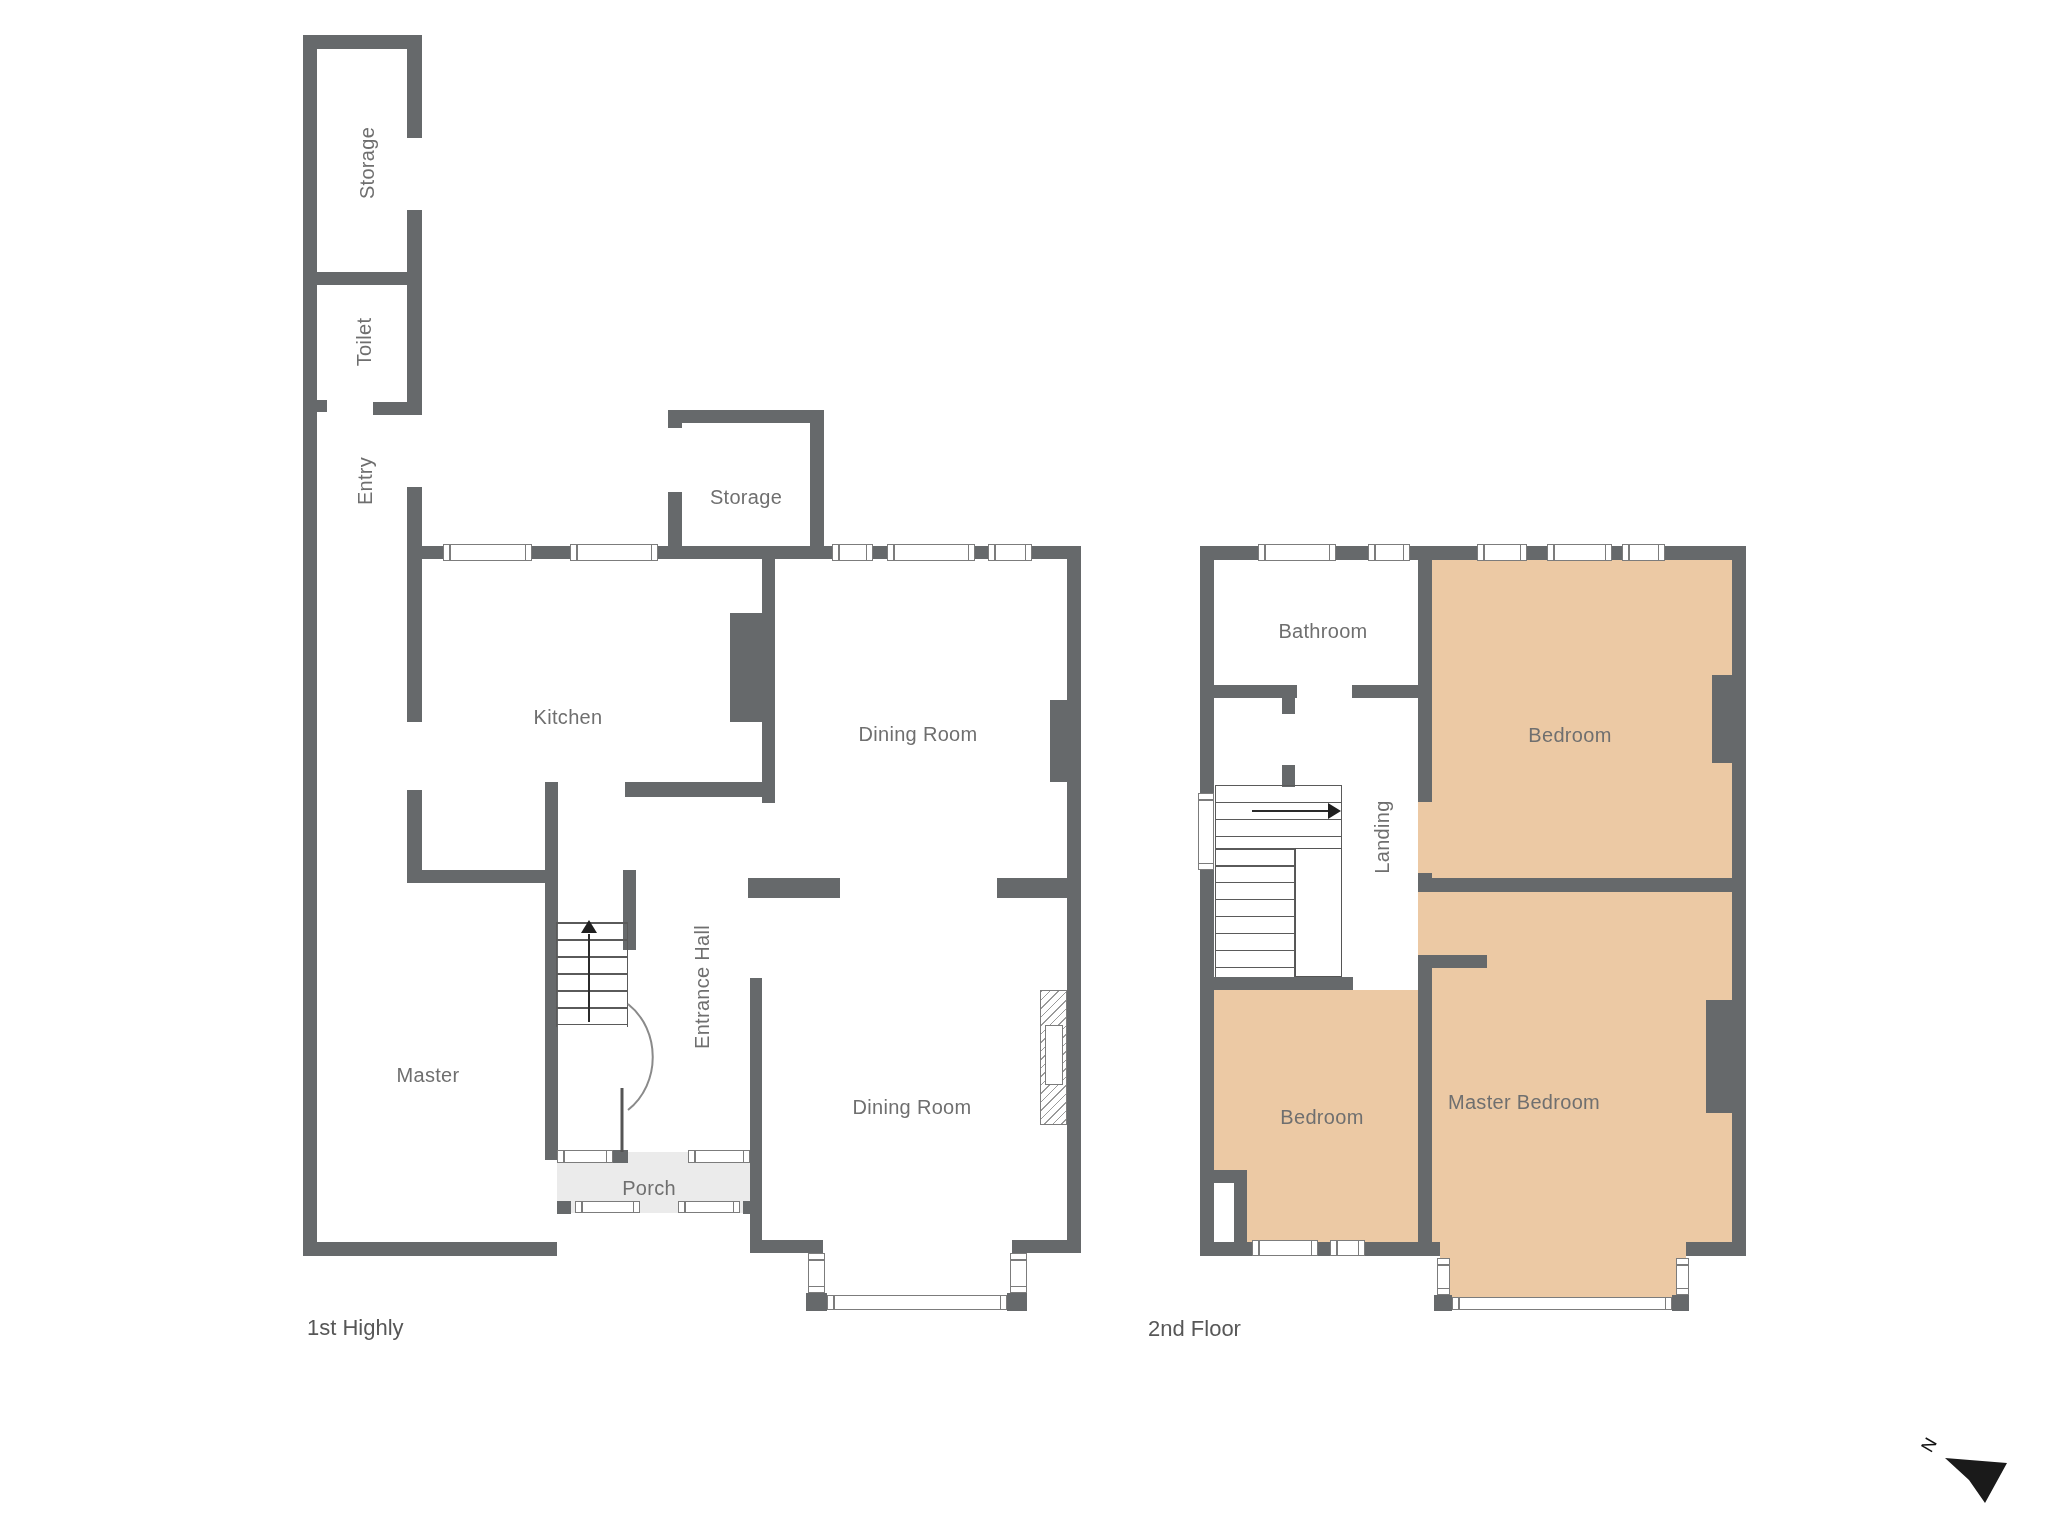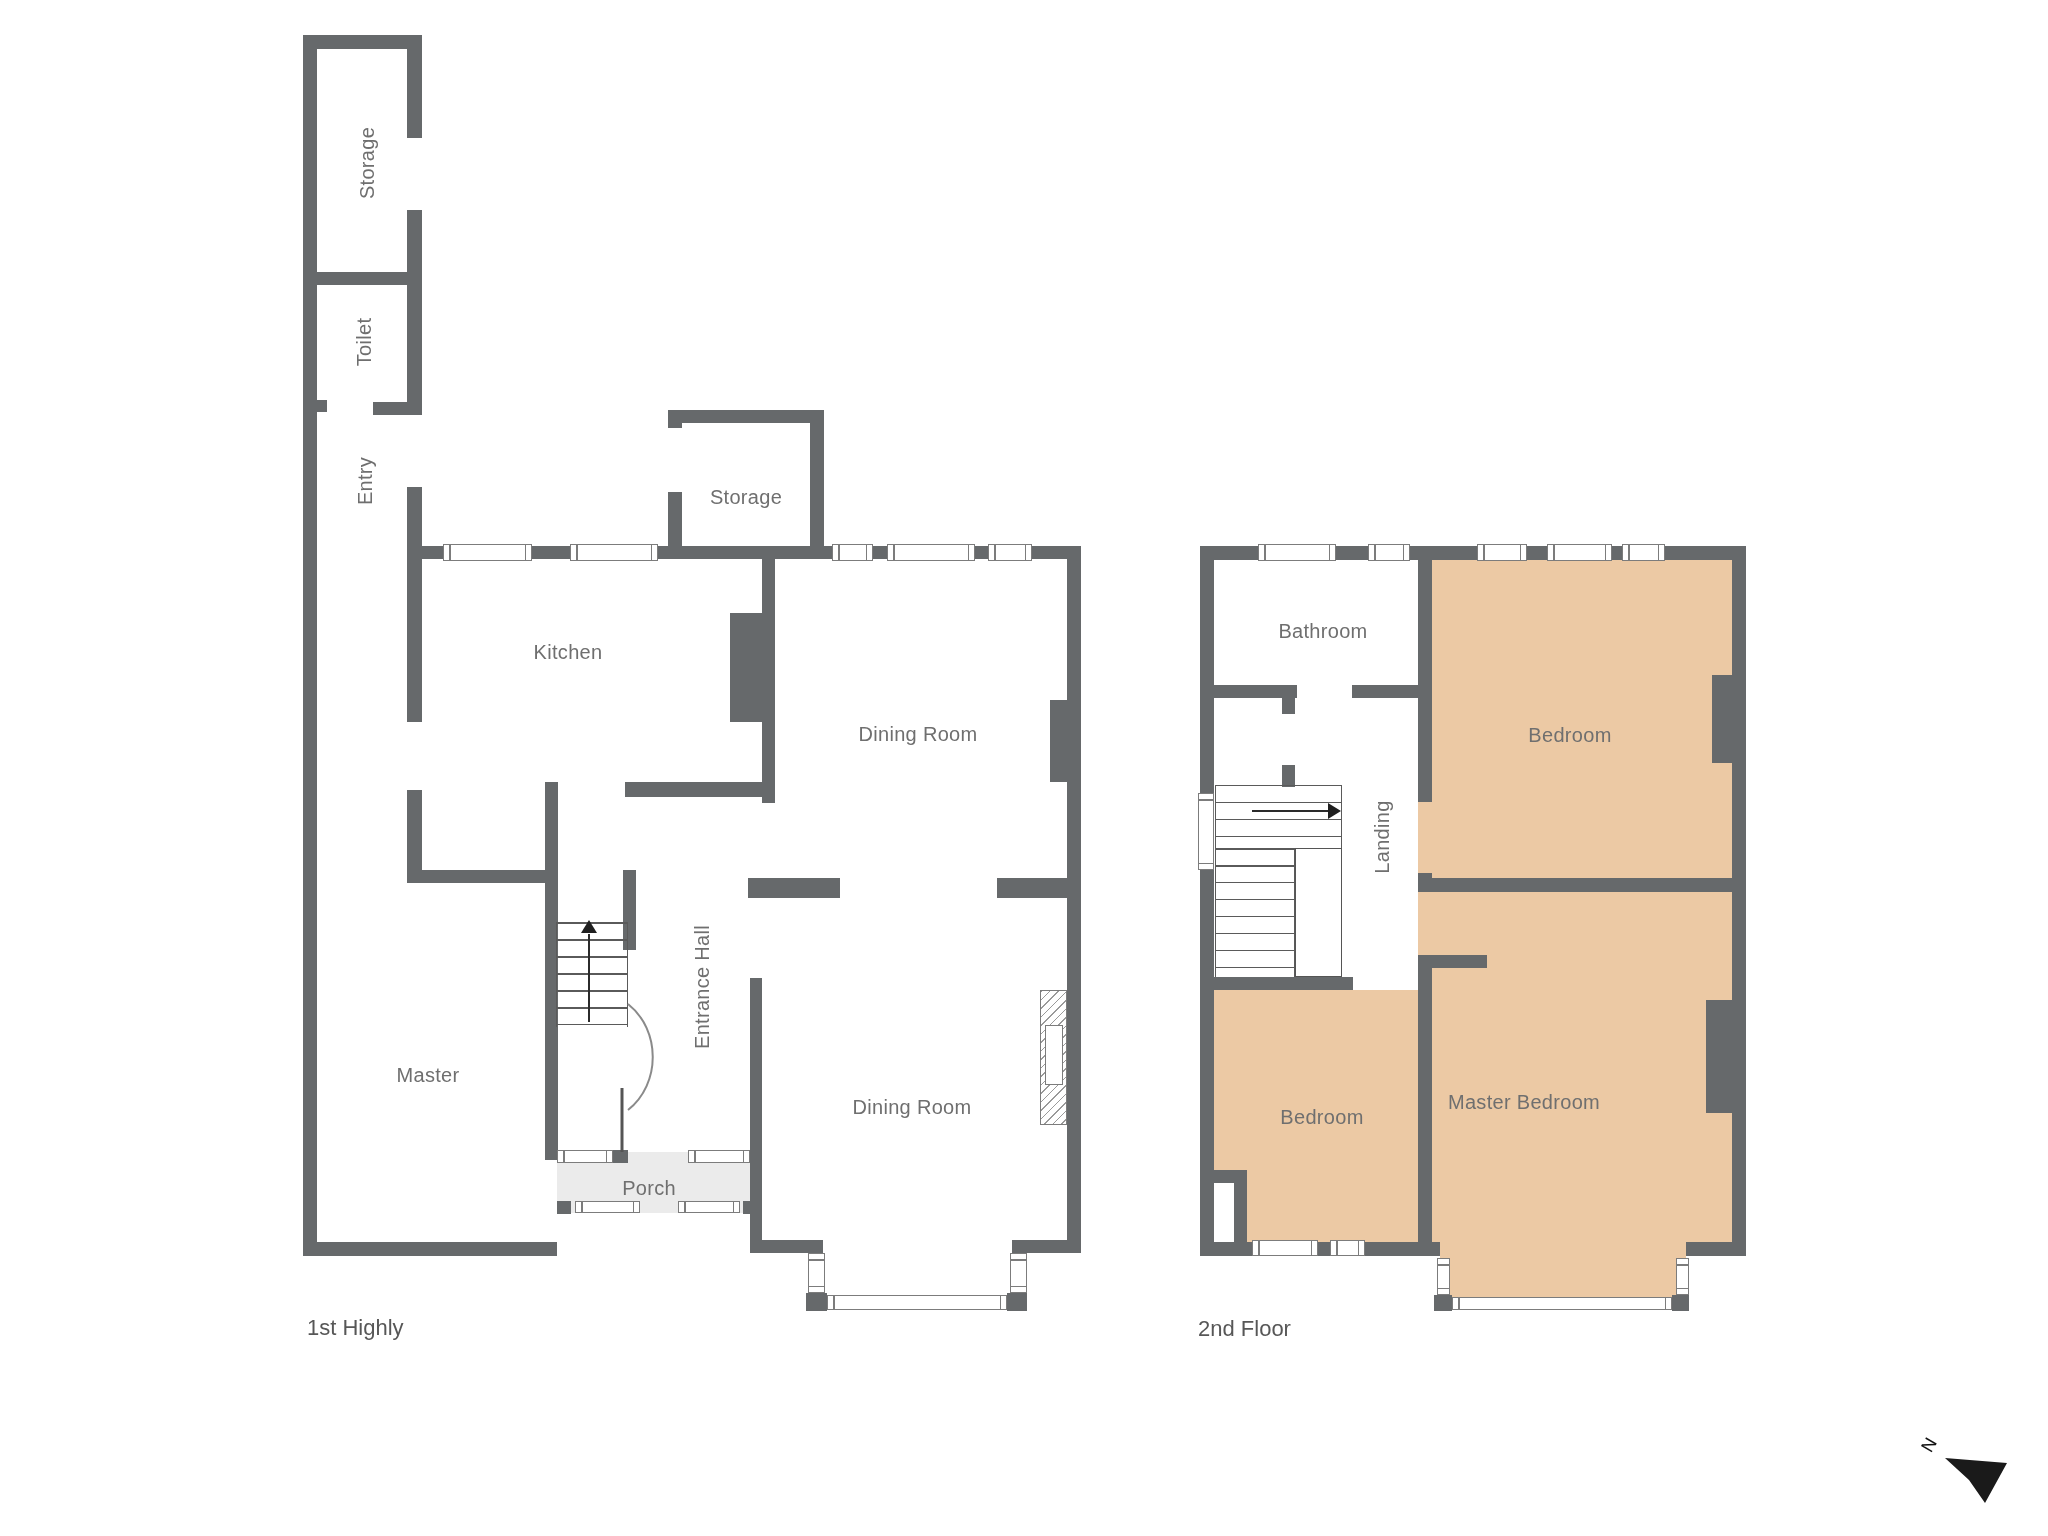--- a/index.html
+++ b/index.html
@@ -143,34 +143,34 @@
   <i class="winv" style="left:1198px;top:793px;width:16px;height:77px"></i>
   <i class="win" style="left:1252px;top:1240px;width:66px;height:16px"></i>
   <i class="win" style="left:1330px;top:1240px;width:35px;height:16px"></i>
   <i class="winv" style="left:1437px;top:1258px;width:13px;height:37px"></i>
   <i class="winv" style="left:1676px;top:1258px;width:13px;height:37px"></i>
   <i class="win" style="left:1452px;top:1297px;width:220px;height:13px"></i>
 
   <span class="lbl v" style="left:367px;top:163px">Storage</span>
   <span class="lbl v" style="left:364px;top:342px">Toilet</span>
   <span class="lbl v" style="left:365px;top:481px">Entry</span>
-  <span class="lbl" style="left:568px;top:652px">Kitchen</span>
+  <span class="lbl" style="left:568px;top:717px">Kitchen</span>
   <span class="lbl" style="left:746px;top:497px">Storage</span>
   <span class="lbl" style="left:918px;top:734px">Dining Room</span>
   <span class="lbl v" style="left:702px;top:987px">Entrance Hall</span>
   <span class="lbl" style="left:428px;top:1075px">Master</span>
   <span class="lbl" style="left:912px;top:1107px">Dining Room</span>
   <span class="lbl" style="left:649px;top:1188px">Porch</span>
   <span class="lbl" style="left:1323px;top:631px">Bathroom</span>
   <span class="lbl" style="left:1570px;top:735px">Bedroom</span>
   <span class="lbl v" style="left:1382px;top:837px">Landing</span>
   <span class="lbl" style="left:1322px;top:1117px">Bedroom</span>
   <span class="lbl" style="left:1524px;top:1102px">Master Bedroom</span>
 
   <span class="flbl" style="left:307px;top:1315px">1st Highly</span>
-  <span class="flbl" style="left:1198px;top:1316px">2nd Floor</span>
+  <span class="flbl" style="left:1148px;top:1316px">2nd Floor</span>
 
   <svg style="left:1880px;top:1395px" width="140" height="130" viewBox="0 0 140 130">
     <polygon points="65,63 127,68 105,108 89,85" fill="#1a1a1a"></polygon>
     <text x="45" y="62" font-size="18" font-family="Liberation Sans, sans-serif" fill="#111" transform="rotate(-60 45 55)" id="north-n">N</text>
   </svg>
 
 </div>
 
 </body></html>

